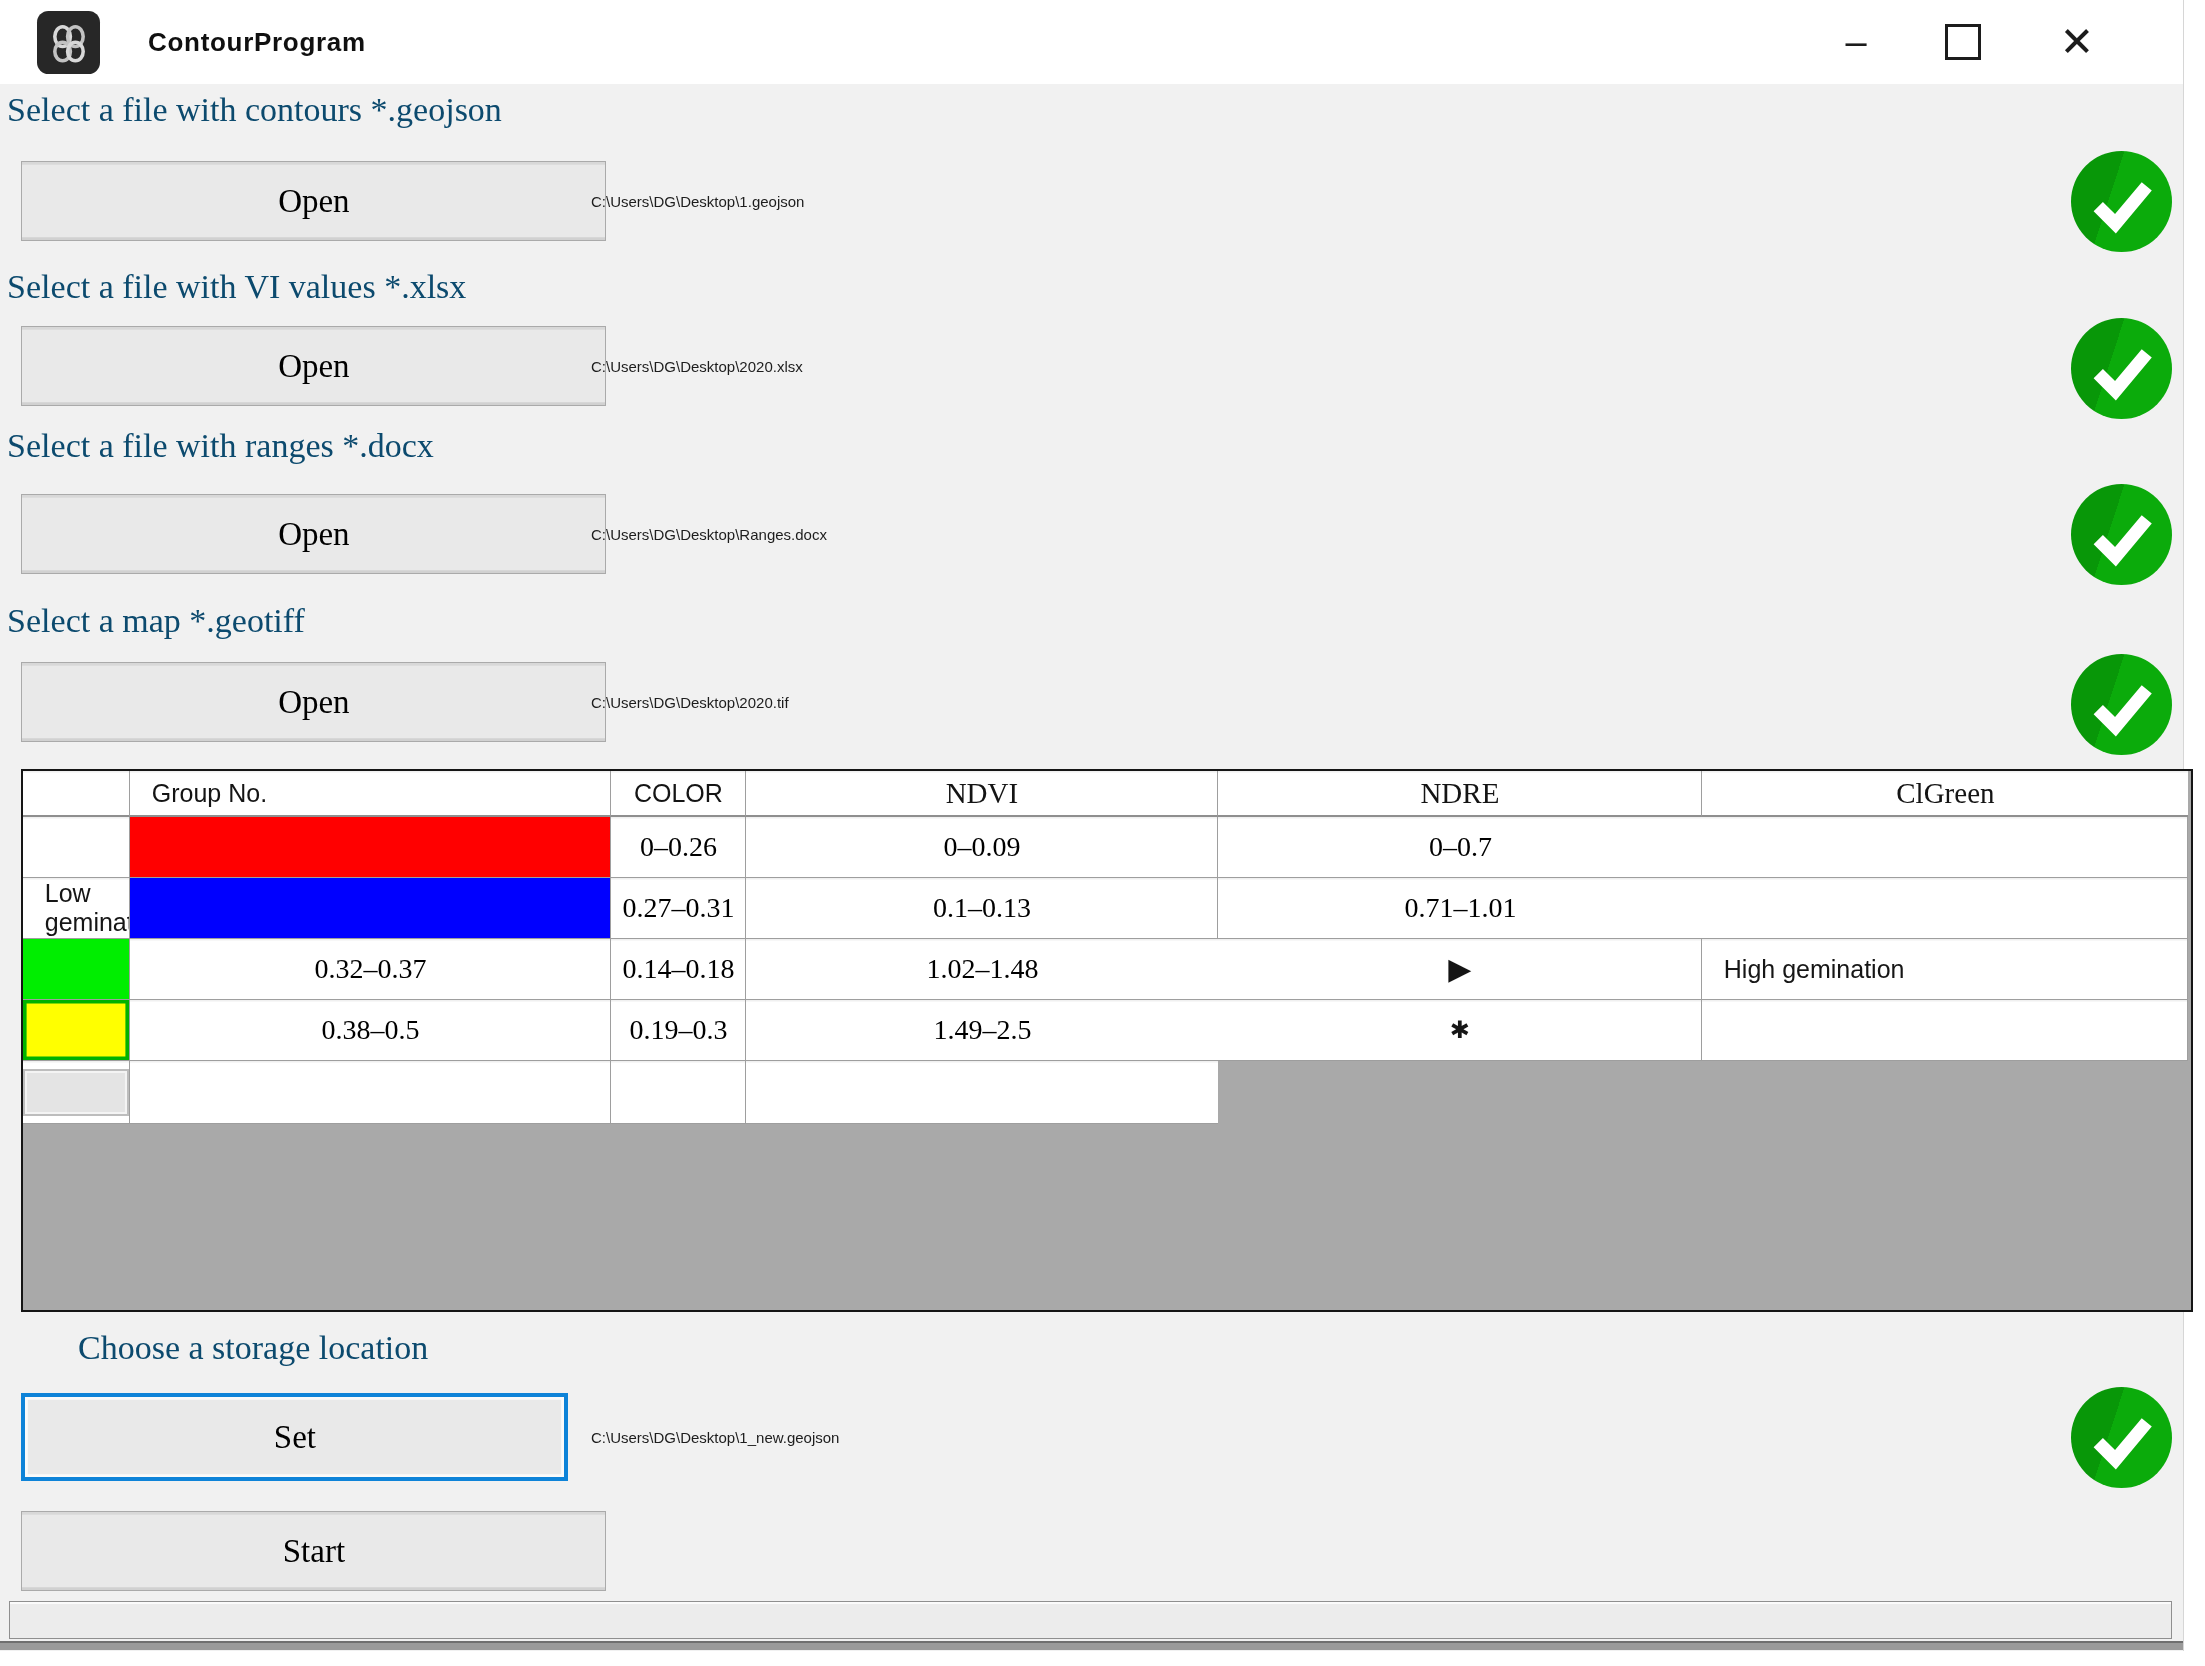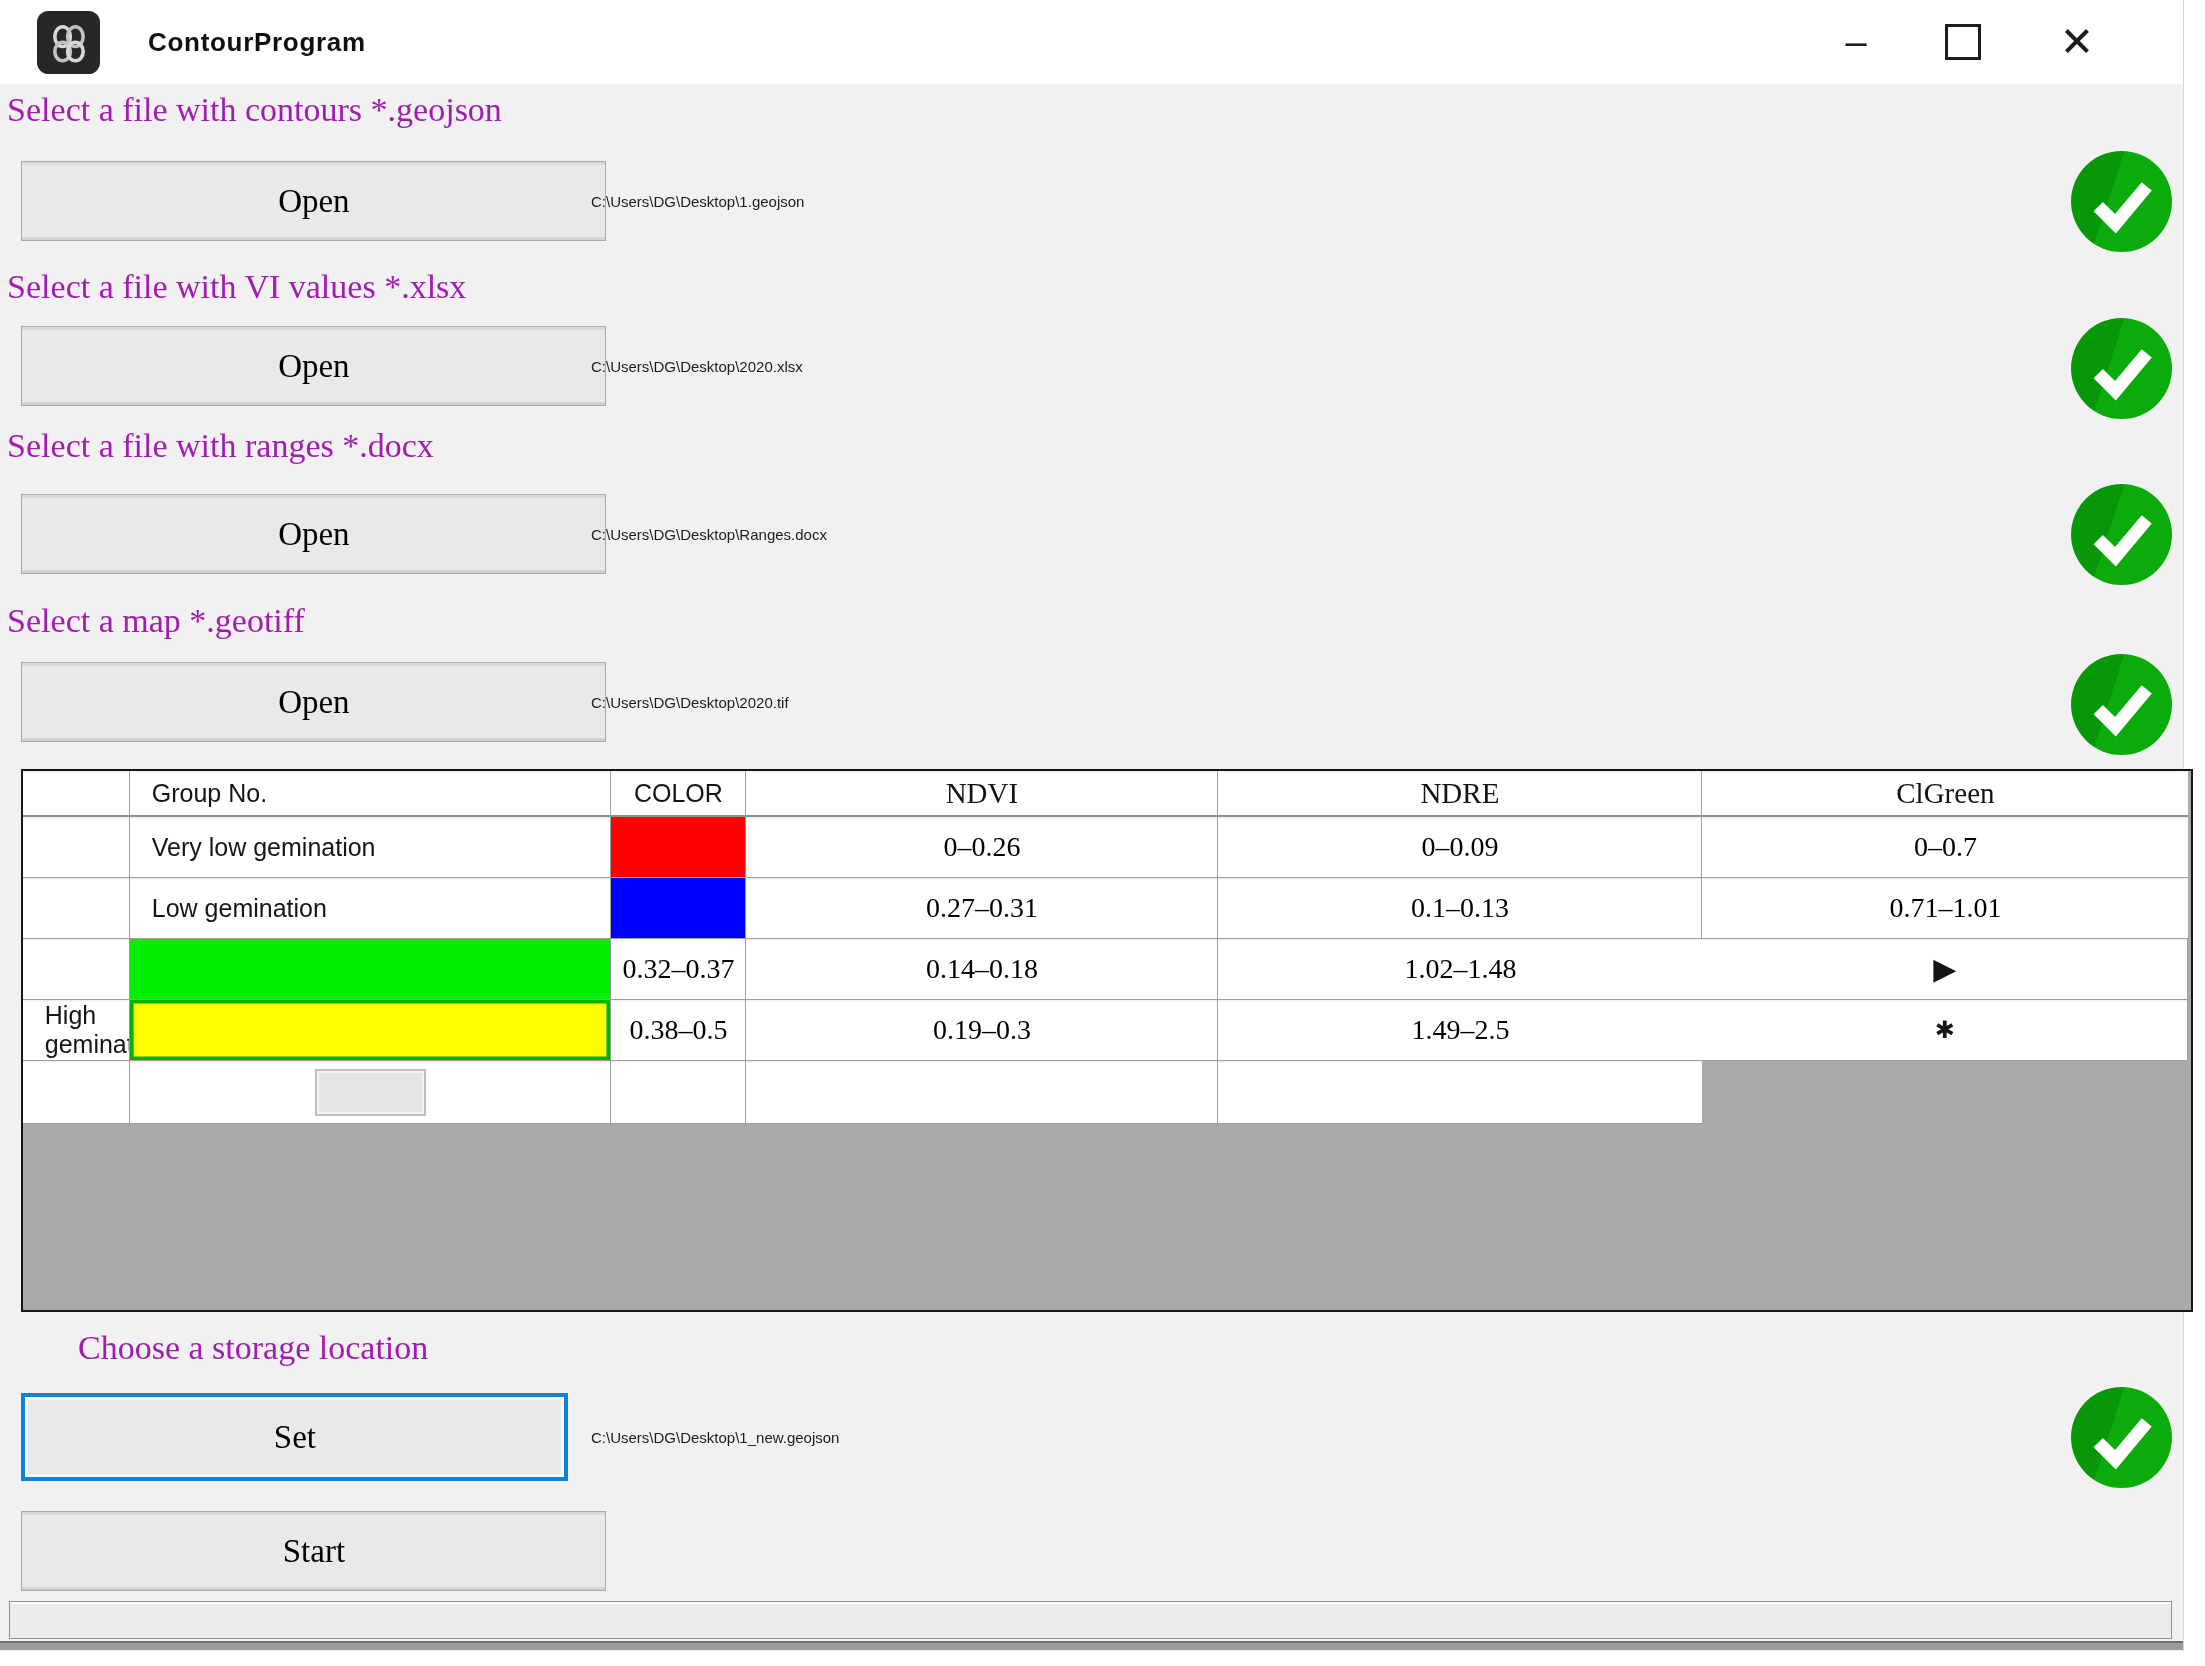--- a/index.html
+++ b/index.html
@@ -13,21 +13,21 @@
            border-radius:11.4px;display:flex;align-items:center;justify-content:center;}
   .apptitle{position:absolute;left:148px;top:0;height:84px;display:flex;align-items:center;
             font-size:26px;font-weight:600;color:#101010;letter-spacing:0.7px;}
   .winbtn{position:absolute;top:0;height:84px;width:100px;display:flex;align-items:center;
           justify-content:center;color:#1c1c1c;}
   .btn-min{left:1806px;font-size:38px;}
   .btn-max{left:1913px;}
   .maxbox{width:30px;height:30px;border:3.6px solid #1c1c1c;background:transparent;}
   .btn-close{left:2027px;font-size:41px;}
   
-  .seclabel{position:absolute;left:7.1px;color:#a21caf;
+  .seclabel{position:absolute;left:7.1px;color:#0c4a6e;
             font-family:"Liberation Serif",serif;font-size:34px;white-space:nowrap;}
   .btn{position:absolute;left:21.4px;width:585px;height:80px;background:#e9e9e9;
        border:1.4px solid #aaaaaa;box-sizing:border-box;display:flex;align-items:center;
        justify-content:center;font-family:"Liberation Serif",serif;font-size:33px;color:#000;
        box-shadow:inset 0 2.8px 0 rgba(0,0,0,0.07), inset 0 -2.8px 0 rgba(0,0,0,0.10);cursor:default;}
   .pathtext{position:absolute;left:591px;font-size:15px;color:#1d1d1d;white-space:nowrap;
             display:flex;align-items:center;height:80px;}
   .check{position:absolute;left:2071px;width:101px;height:101px;border-radius:50%;
          background:linear-gradient(108deg,#089708 40%,#0bab0b 40%);
          display:flex;align-items:center;justify-content:center;}
@@ -126,21 +126,20 @@
     <div class="grid">
 
       <div class="cell hcell"></div>
       <div class="cell hcell hgroup">Group No.</div>
       <div class="cell hcell">COLOR</div>
       <div class="cell hcell serifh">NDVI</div>
       <div class="cell hcell serifh">NDRE</div>
       <div class="cell hcell serifh lastcol">ClGreen</div>
 
       <div class="cell sel"></div>
-      <div class="cell gcell">Very low gemination</div>
       <div class="cell ccell" style="background: rgb(255, 0, 0);"></div>
       <div class="cell vcell">0–0.26</div>
       <div class="cell vcell">0–0.09</div>
       <div class="cell vcell lastcol">0–0.7</div>
 
       <div class="cell sel"></div>
       <div class="cell gcell">Low gemination</div>
       <div class="cell ccell" style="background: rgb(0, 0, 255);"></div>
       <div class="cell vcell">0.27–0.31</div>
       <div class="cell vcell">0.1–0.13</div>

